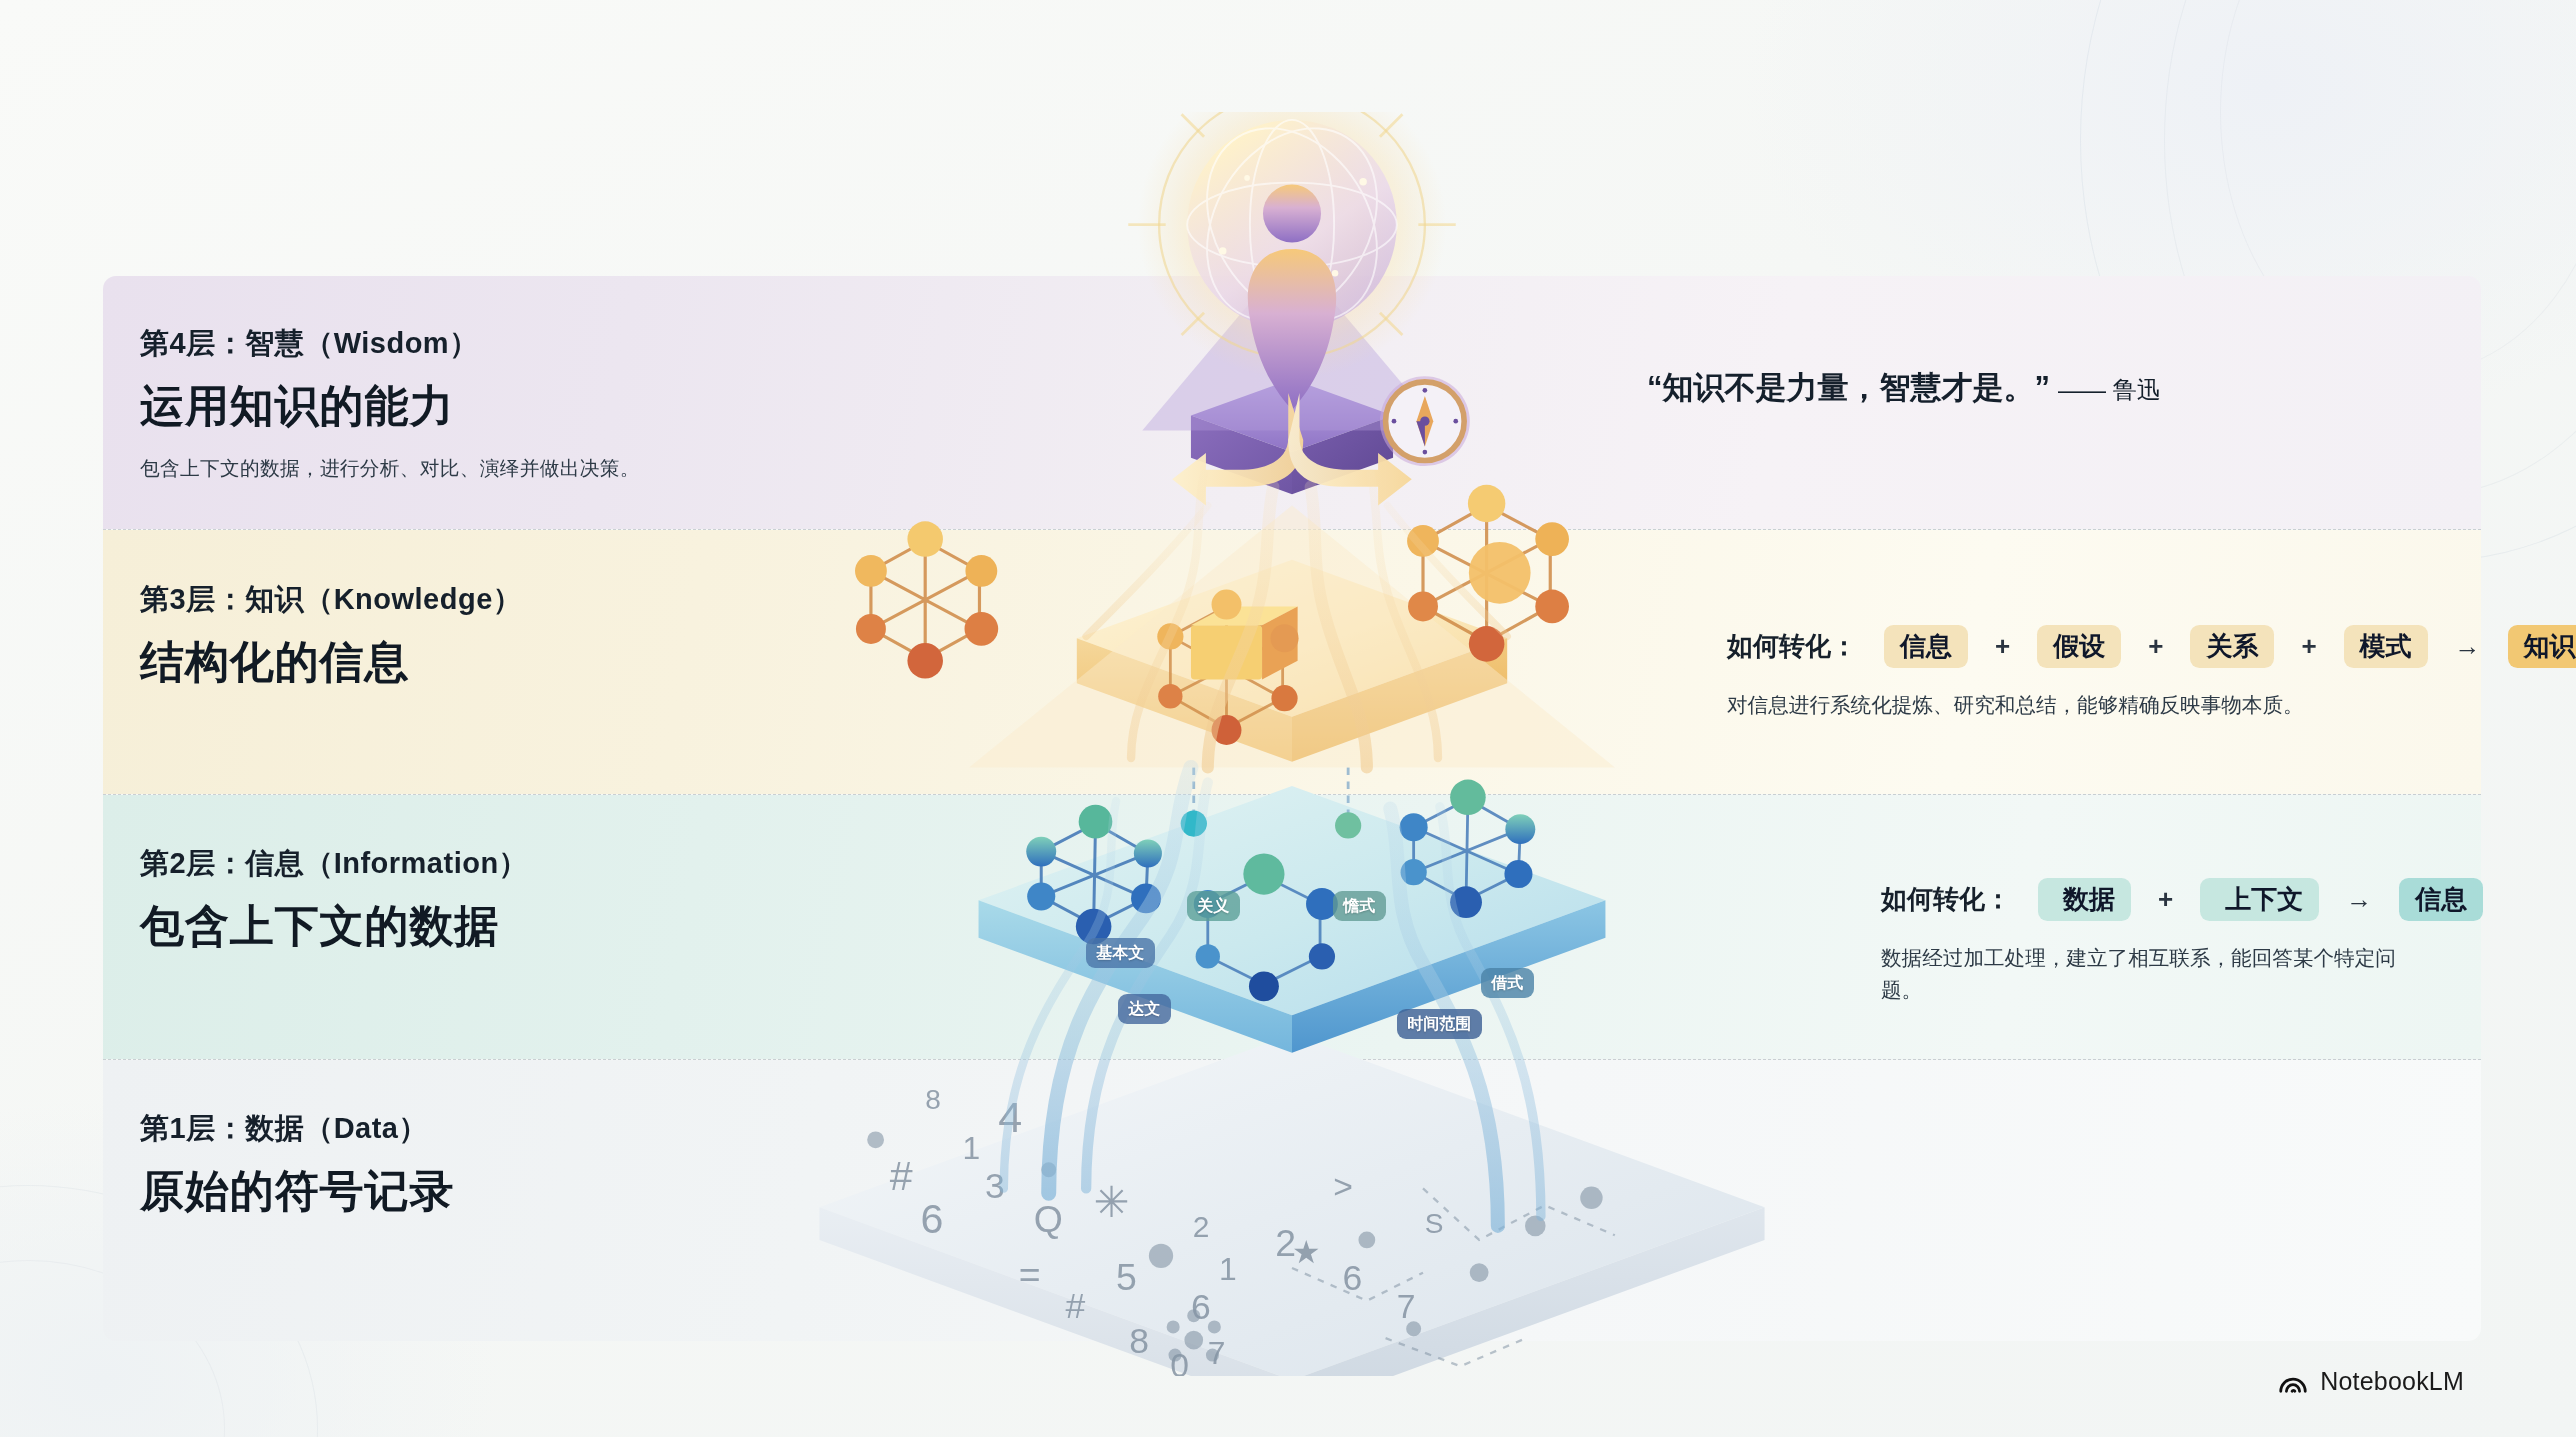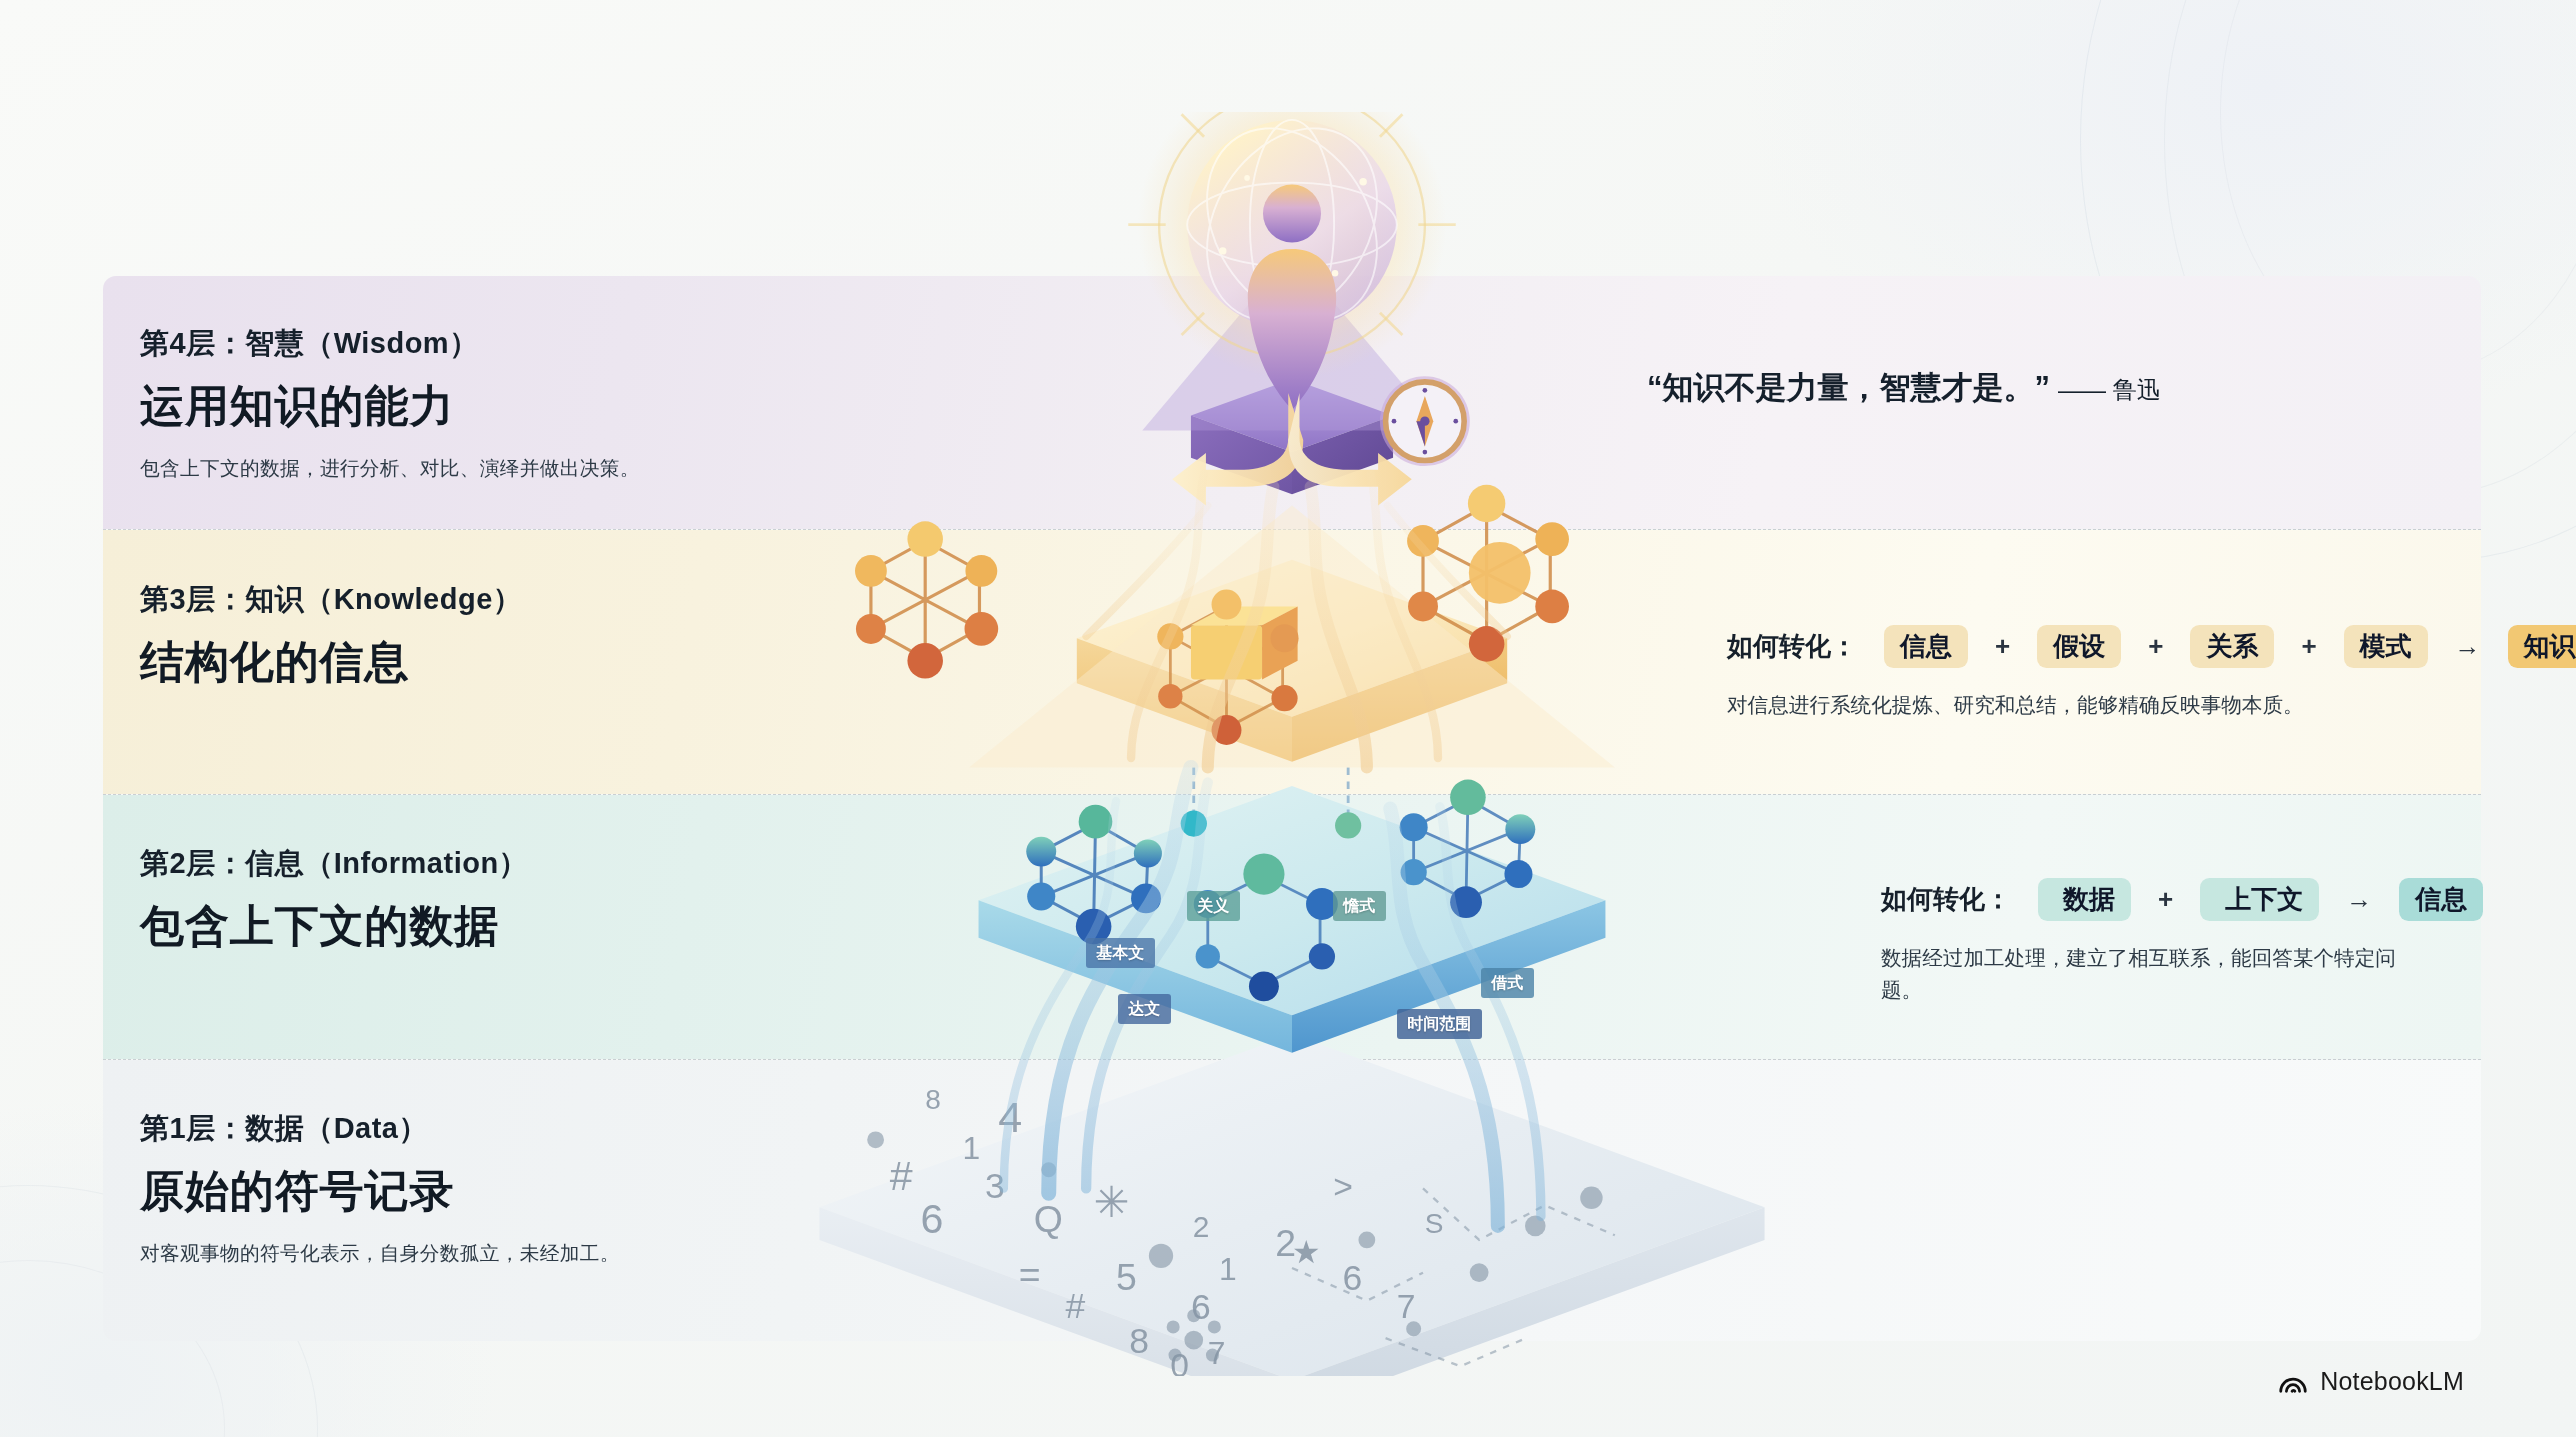--- a/index.html
+++ b/index.html
@@ -100,21 +100,21 @@
   #info-block .desc{ width:524px; }
 
   
   #pyramid{ position:absolute; left:768px; top:112px; width:1048px; height:1264px; z-index:4; }
   #pyramid svg{ width:100%; height:100%; display:block; }
 
   
   .ptag{
     position:absolute; z-index:7;
     font-size:16px; font-weight:bold; color:#ffffff;
-    padding:4.7px 10.3px; border-radius:3px; white-space:nowrap;
+    padding:4.7px 10.3px; border-radius:9px; white-space:nowrap;
     text-shadow:0 0.9px 1.9px rgba(0,0,0,.22);
   }
   #tag-jiben { left:1086px; top:938px; background:rgba(74,116,168,.80); }
   #tag-dawen { left:1118px; top:994px; background:rgba(68,104,158,.80); }
   #tag-guanyi{ left:1187px; top:891px;  background:rgba(90,158,150,.78); }
   #tag-moshi { left:1333px; top:891px;  background:rgba(96,154,148,.78); }
   #tag-jieshi{ left:1481px; top:968px; background:rgba(74,130,166,.80); }
   #tag-shijian{ left:1397px;top:1009px; background:rgba(62,98,150,.82); }
 
   
@@ -489,21 +489,20 @@
   </div>
 
   <div class="layer-text" style="top:844px">
     <div class="lt-head">第2层：信息（Information）</div>
     <div class="lt-sub">包含上下文的数据</div>
   </div>
 
   <div class="layer-text" style="top:1109px">
     <div class="lt-head">第1层：数据（Data）</div>
     <div class="lt-sub">原始的符号记录</div>
-    <div class="lt-desc">对客观事物的符号化表示，自身分数孤立，未经加工。</div>
   </div>
 
   <div id="quote" class="right-block">
     <span>“知识不是力量，智慧才是。”</span><span class="author">—— 鲁迅</span>
   </div>
 
   <div id="know-block" class="right-block">
     <div class="formula-row">
       <span class="formula-label">如何转化：</span>
       <span class="chip chip-k">信息</span>

